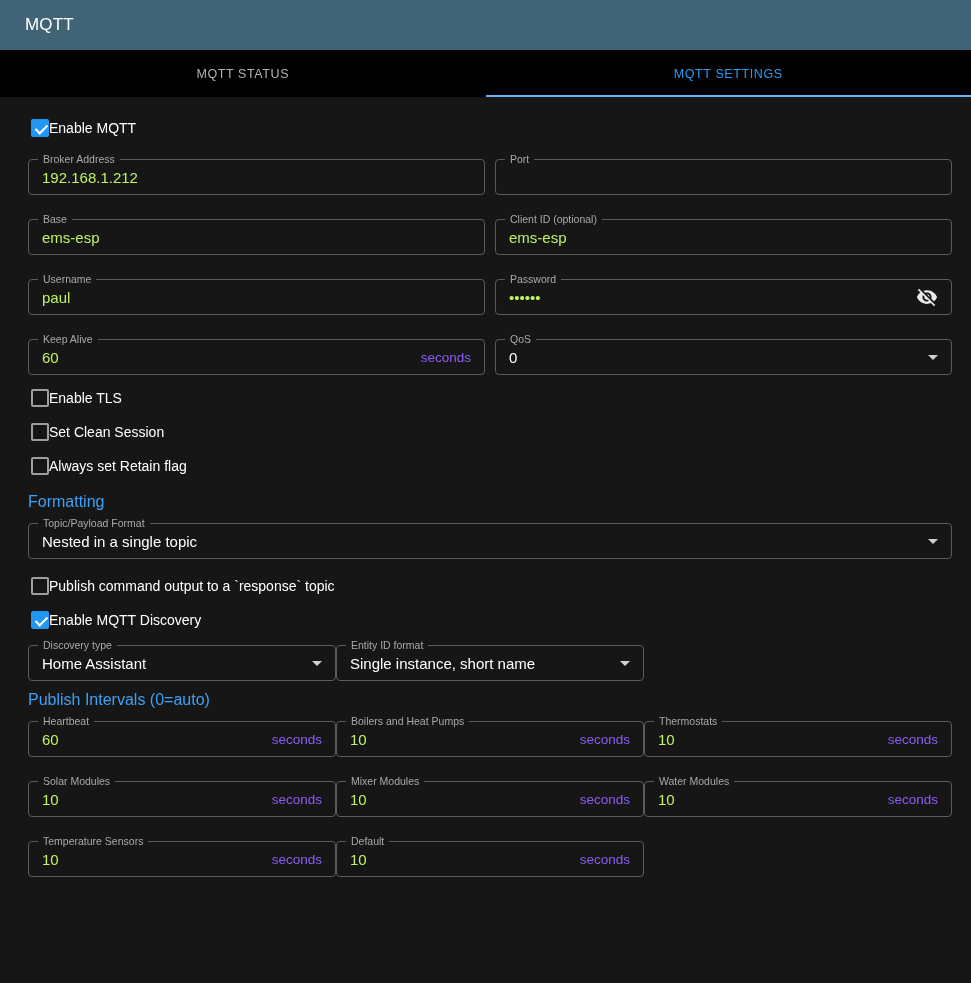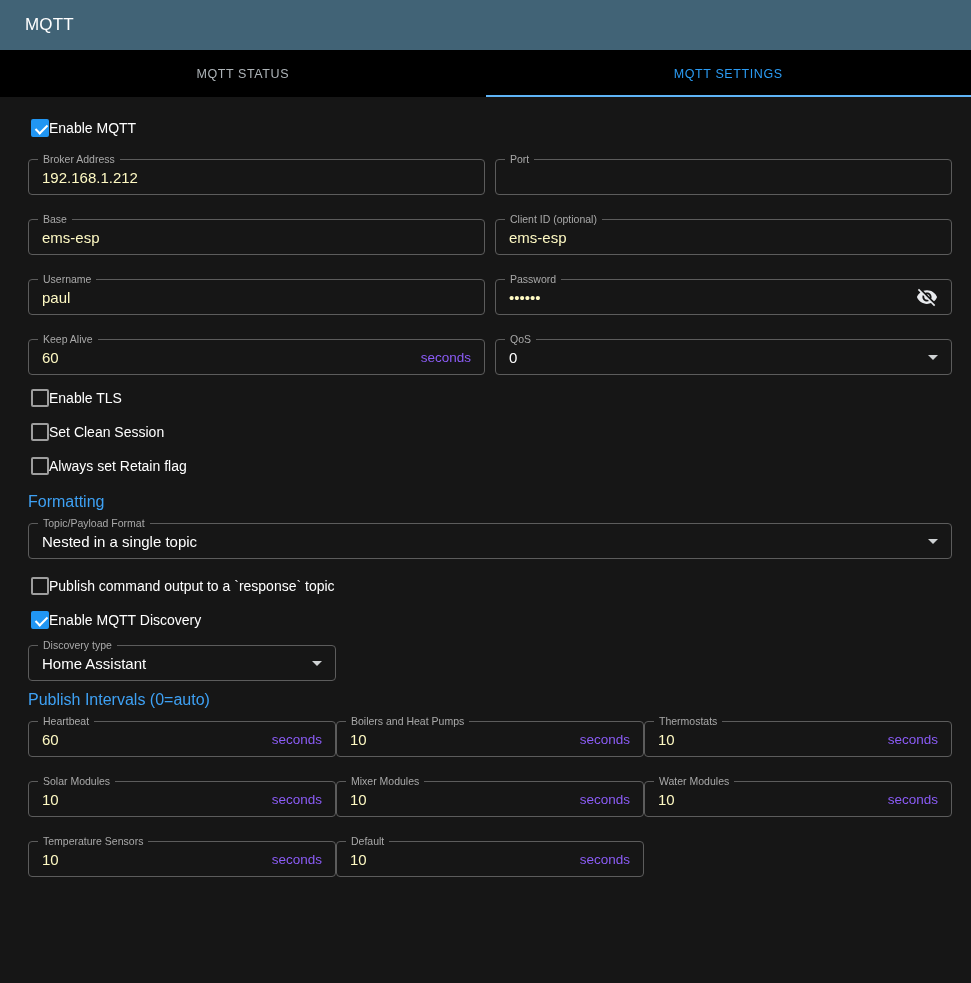--- a/index.html
+++ b/index.html
@@ -58,21 +58,21 @@
     background: #161616;
     padding: 0 5px;
     font-size: 10.5px;
     color: #a9a9a9;
     white-space: nowrap;
   }
   .field-input {
     flex: 1; width: 100%;
     background: transparent;
     border: none; outline: none;
-    color: #fef9c3;
+    color: #bef264;
     font-size: 15px;
     font-family: "Liberation Sans", sans-serif;
     padding: 0;
   }
   .field-value { flex: 1; font-size: 15px; color: #fff; }
   .suffix { color: #8b5cf6; font-size: 13.5px; margin-left: 8px; white-space: nowrap; }
   .select { cursor: pointer; }
   .caret {
     width: 0; height: 0; margin-left: 8px;
     border-left: 5px solid transparent;
@@ -220,20 +220,25 @@
     <span class="checkbox checked"></span>
     <span class="checklabel">Enable MQTT Discovery</span>
   </div>
 
   <div class="row3 mb8">
     <div class="field select">
       <span class="field-label">Discovery type</span>
       <span class="field-value">Home Assistant</span>
       <span class="caret"></span>
     </div>
+    <div class="field select">
+      <span class="field-label">Entity ID format</span>
+      <span class="field-value">Single instance, short name</span>
+      <span class="caret"></span>
+    </div>
   </div>
 
   <h2 class="section-title">Publish Intervals (0=auto)</h2>
 
   <div class="row3">
     <div class="field">
       <span class="field-label">Heartbeat</span>
       <input class="field-input" value="60" style="">
       <span class="suffix">seconds</span>
     </div>

